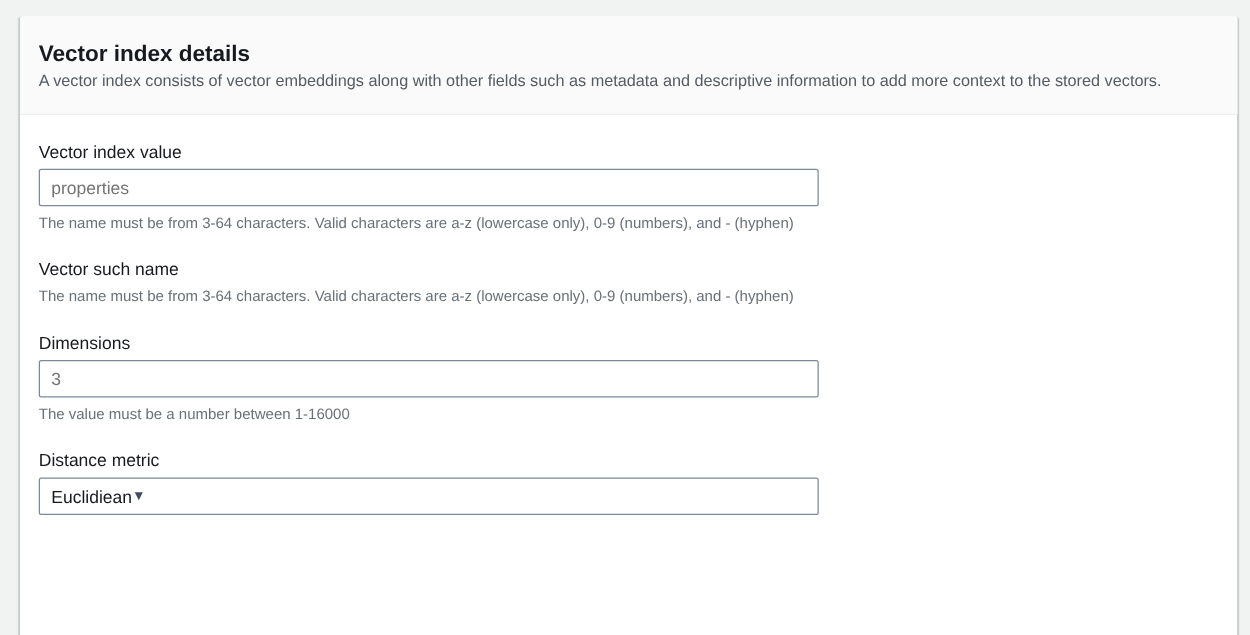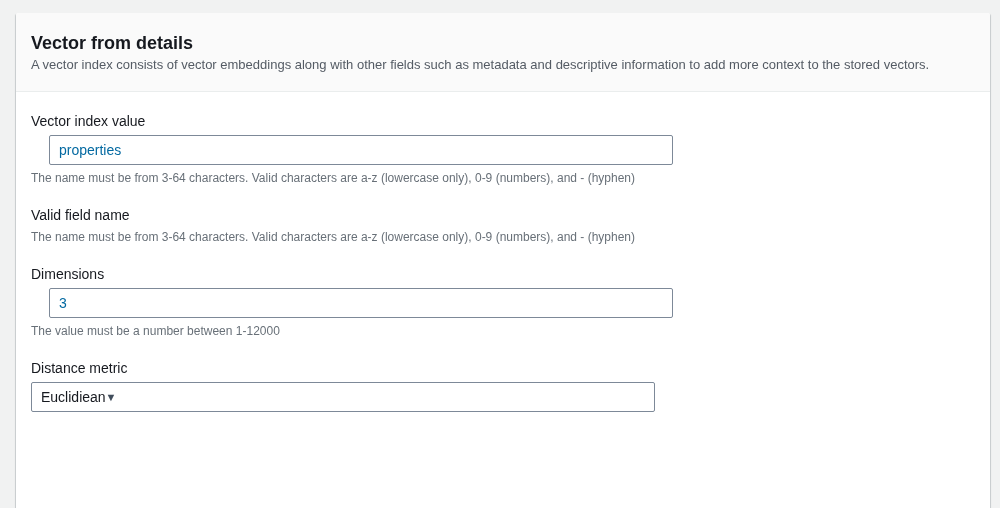--- a/index.html
+++ b/index.html
@@ -61,24 +61,23 @@
 
   .text-input {
     display: block;
     width: 624px;
     height: 30px;
     border: 1px solid #7d8998;
     border-radius: 2px;
     background: #ffffff;
     padding: 4px 9px;
     font-size: 14px;
-    color: #0369a1;
+    color: #737373;
     font-family: inherit;
     outline: none;
-    margin-left: 18px;
   }
 
   .constraint {
     margin-top: 5px;
     font-size: 12px;
     line-height: 16px;
     color: #687078;
   }
 
   .select {
@@ -103,41 +102,41 @@
     line-height: 1;
   }
 </style>
 </head>
 <body>
 
 <div class="page">
   <section class="panel">
 
     <header class="panel-header">
-      <div class="panel-title">Vector from details</div>
+      <div class="panel-title">Vector index details</div>
       <div class="panel-desc">A vector index consists of vector embeddings along with other fields such as metadata and descriptive information to add more context to the stored vectors.</div>
     </header>
 
     <div class="panel-body">
 
       <div class="field">
         <label class="field-label">Vector index value</label>
         <input class="text-input" type="text" value="properties" style="">
         <div class="constraint">The name must be from 3-64 characters. Valid characters are a-z (lowercase only), 0-9 (numbers), and - (hyphen)</div>
       </div>
 
       <div class="field">
-        <label class="field-label">Valid field name</label>
+        <label class="field-label">Vector such name</label>
         <div class="constraint">The name must be from 3-64 characters. Valid characters are a-z (lowercase only), 0-9 (numbers), and - (hyphen)</div>
       </div>
 
       <div class="field">
         <label class="field-label">Dimensions</label>
         <input class="text-input" type="text" value="3" style="">
-        <div class="constraint">The value must be a number between 1-12000</div>
+        <div class="constraint">The value must be a number between 1-16000</div>
       </div>
 
       <div class="field">
         <label class="field-label">Distance metric</label>
         <div class="select">
           <span class="select-value">Euclidiean</span>
           <span class="caret">▼</span>
         </div>
       </div>
 

